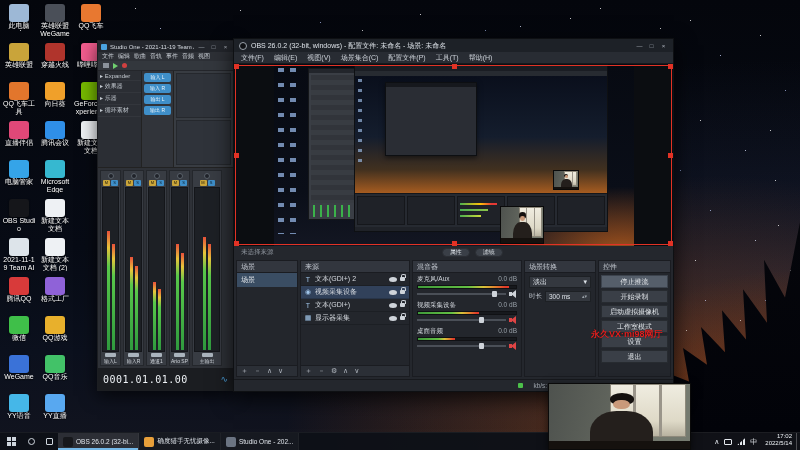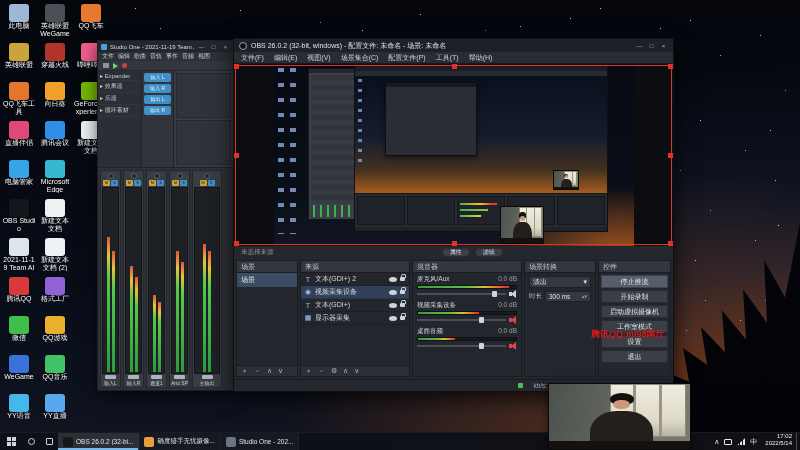--- a/index.html
+++ b/index.html
@@ -493,20 +493,24 @@
           <span class="s">S</span>
         </div>
         <div class="meterpair">
           <div class="vmeter" style="height:70%"></div>
           <div class="vmeter" style="height:66%"></div>
         </div>
         <div class="fader"></div>
         <div class="strip-name">主输出</div>
       </div>
     </div>
+    <div class="s1-foot">
+      <div class="s1-time">0001.01.01.00</div>
+      <div class="s1-wave">∿</div>
+    </div>
   </div>
 
   <div class="obs">
     <div class="obs-title">
       <span class="obs-logo"></span>
       <span class="t">OBS 26.0.2 (32-bit, windows) - 配置文件: 未命名 - 场景: 未命名</span>
       <span class="winbtns">
         <span>—</span>
         <span>□</span>
         <span>×</span>
@@ -728,21 +732,21 @@
     </div>
 
     <div class="obs-status">
       <span class="dot-green"></span>
       <span>kb/s: 1278</span>
       <span>CPU: 2.9%</span>
       <span>30.00 / 30.00 fps</span>
     </div>
   </div>
 
-  <div class="watermark">腾讯QQ·mi98网厅</div>
+  <div class="watermark">永久VX·mi98网厅</div>
 
   <div class="webcam-main cam">
     <div class="cam-window"></div>
     <div class="person-hair"></div>
     <div class="person-face"></div>
     <div class="person-body"></div>
     <div class="cam-desk"></div>
   </div>
 
   <div class="taskbar">

